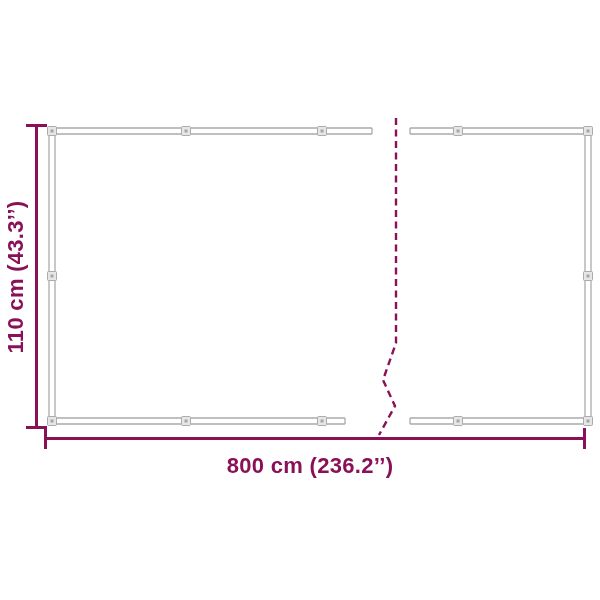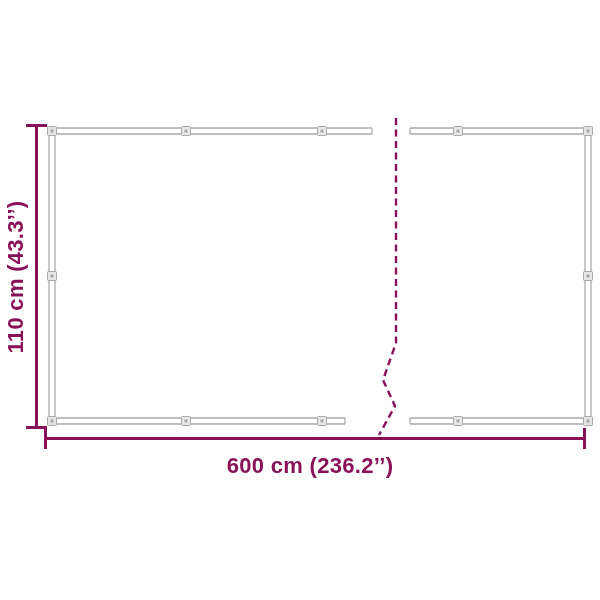--- a/index.html
+++ b/index.html
@@ -152,15 +152,15 @@
       <path class="dim" d="M36.5,125 V428 M26,125.5 H47 M26,427.5 H47"></path>
     </g>
 
     <g>
       <path class="dim" d="M45,438.5 H585 M45.5,428 V449 M584.5,428 V449"></path>
     </g>
   </svg>
 
   <div class="dim-label vertical">110 cm (43.3’’)</div>
 
-  <div class="dim-label horizontal">600 cm (236.2’’)</div>
+  <div class="dim-label horizontal">800 cm (236.2’’)</div>
 
 </div>
 
 </body></html>

